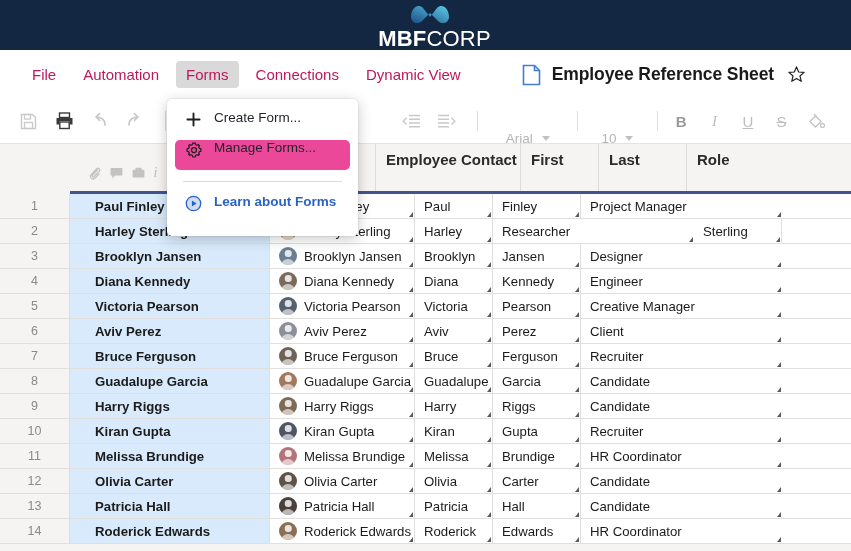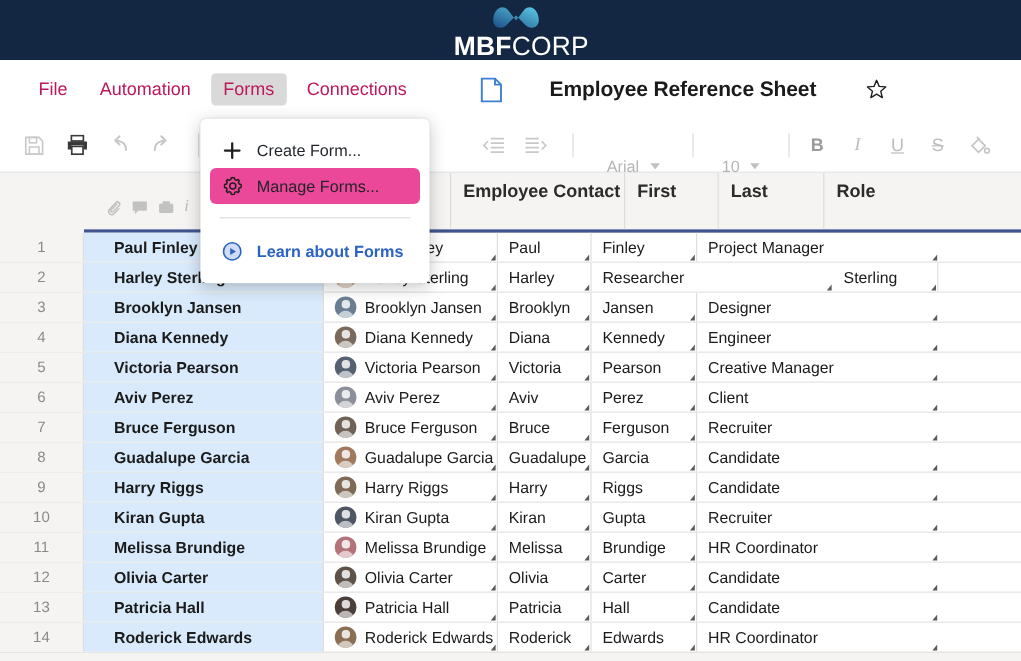--- a/index.html
+++ b/index.html
@@ -41,21 +41,20 @@
     margin-right: 7px;
     white-space: nowrap;
     cursor: default;
   }
   .menuitem.active { background: #d9d9d9; }
 
   .doc-title-wrap {
     display: flex;
     align-items: center;
     margin-left: 44px;
-    gap: 28px;
   }
   .doc-icon { width: 19px; height: 22px; margin-right: 11px; flex: 0 0 auto; }
   .doc-title { font-size: 17.5px; font-weight: 700; color: #1a1a1a; letter-spacing: -0.1px; }
   .star-icon { margin-left: 13px; width: 19px; height: 19px; flex: 0 0 auto; }
 
   
   .toolbar {
     height: 45px;
     background: #ffffff;
     border-bottom: 1px solid #e3e3e3;
@@ -205,21 +204,21 @@
     top: 99px;
     width: 191px;
     background: #ffffff;
     border-radius: 5px;
     box-shadow: 0 3px 14px rgba(0,0,0,.22), 0 0 0 1px rgba(0,0,0,.045);
     padding: 11px 0 12px 0;
     z-index: 40;
   }
   .dd-item {
     display: flex;
-    align-items: center;
+    align-items: flex-start;
     height: 30px;
     margin: 0 8px;
     padding: 0 9px;
     border-radius: 5px;
     font-size: 13.5px;
     color: #1f2328;
   }
   .dd-item.highlight { background: #ec4899; font-weight: 400; }
   .dd-item .dd-ico {
     width: 19px; height: 19px;
@@ -250,20 +249,21 @@
     <path d="M2 17 C2 8 9 3 14 8 L21 17 L28 8 C33 3 40 8 40 17 C40 23 33 25 29 21 L21 13 L13 21 C9 25 2 23 2 17 Z" fill="url(#lg1)"></path>
   </svg>
   <div class="logo-text"><b>MBF</b><span>CORP</span></div>
 </div>
 
 <div class="menubar">
   <div class="menuitem">File</div>
   <div class="menuitem">Automation</div>
   <div class="menuitem active">Forms</div>
   <div class="menuitem">Connections</div>
+  <div class="menuitem">Dynamic View</div>
 
   <div class="doc-title-wrap">
     <svg class="doc-icon" viewBox="0 0 19 22">
       <path d="M1.5 1.5 H12.5 L17.5 6.5 V20.5 H1.5 Z" fill="#ffffff" stroke="#3d7fd6" stroke-width="1.6"></path>
       <path d="M12.5 1.5 V6.5 H17.5" fill="none" stroke="#3d7fd6" stroke-width="1.6"></path>
     </svg>
     <div class="doc-title">Employee Reference Sheet</div>
     <svg class="star-icon" viewBox="0 0 22 22">
       <path d="M11 2.2 L13.5 8.1 L19.8 8.6 L15 12.7 L16.5 18.9 L11 15.6 L5.5 18.9 L7 12.7 L2.2 8.6 L8.5 8.1 Z" fill="none" stroke="#1e1e1e" stroke-width="1.35" stroke-linejoin="round"></path>
     </svg>

